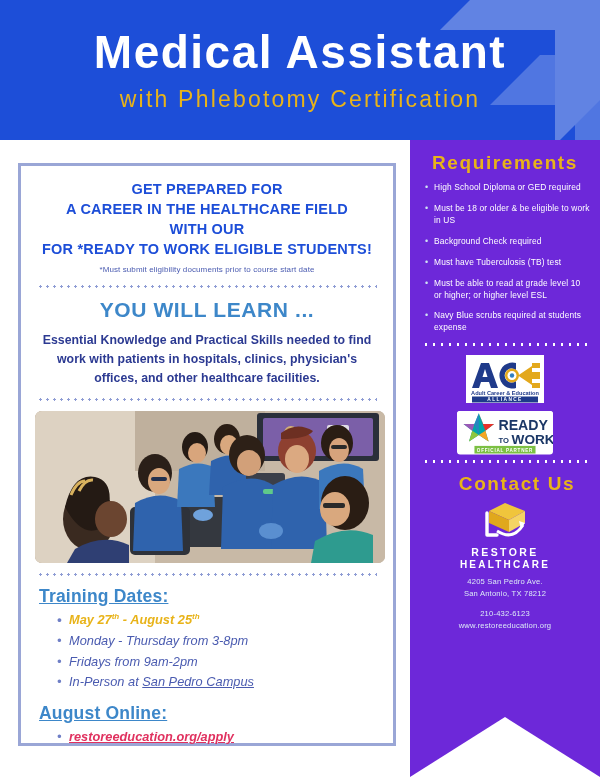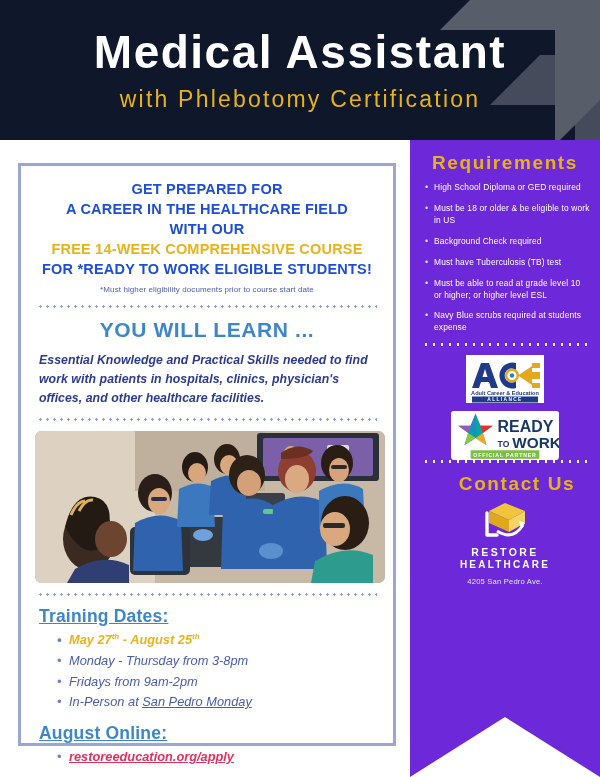--- a/index.html
+++ b/index.html
@@ -7,21 +7,21 @@
   body {
     font-family:"Liberation Sans", sans-serif;
     background:#ffffff;
     position:relative;
     overflow:hidden;
   }
 
   
   .header {
     position:absolute; left:0; top:0; width:600px; height:140px;
-    background:#0f172a; overflow:hidden;
+    background:#1d4ed8; overflow:hidden;
   }
   .header-deco { position:absolute; right:-30px; top:-40px; width:240px; height:240px;
     opacity:.30; }
   .header-title {
     position:absolute; left:0; top:28px; width:600px; text-align:center;
     color:#ffffff; font-size:46px; font-weight:bold; letter-spacing:1.5px;
     line-height:1.05; z-index:2;
   }
   .header-sub {
     position:absolute; left:0; top:86px; width:600px; text-align:center;
@@ -44,22 +44,22 @@
     height:3px; margin:10px 2px;
     background-image:radial-gradient(circle, #8e9cd4 1.2px, transparent 1.4px);
     background-size:7px 3px; background-repeat:repeat-x;
   }
 
   .learn-head {
     text-align:center; font-size:21px; font-weight:bold; color:#3d87c9;
     letter-spacing:.6px; margin:4px 0 9px 0;
   }
   .learn-body {
-    text-align:left; font-size:12.3px; font-weight:bold; color:#2c3a92;
-    line-height:1.55; letter-spacing:.05px; padding:0 4px;font-style:italic;
+    text-align:center; font-size:12.3px; font-weight:bold; color:#2c3a92;
+    line-height:1.55; letter-spacing:.05px; padding:0 4px;
   }
 
   .photo {
     width:350px; height:152px; margin:10px auto 0 auto;
     border-radius:7px; overflow:hidden; position:relative;
     background:#b9a893;
   }
   .photo svg { display:block; width:100%; height:100%; }
 
   
@@ -98,21 +98,21 @@
     content:"•"; position:absolute; left:1px; top:-1px; color:#cfe2f2; font-size:9px;
   }
   .dotted-w {
     height:3px; margin:9px 12px;
     background-image:radial-gradient(circle, #ffffff 1.3px, transparent 1.5px);
     background-size:8px 3px; background-repeat:repeat-x;
   }
   #partnership-title { font-size:19px; line-height:1.12; margin:8px 0 8px 0; }
   .logo-box { margin:0 auto 8px auto; background:#ffffff; }
   #ace-logo { width:78px; height:48px; }
-  #rtw-logo { width:108px; height:40px; border-radius:3px; }
+  #rtw-logo { width:96px; height:40px; border-radius:3px; }
   #contact-title { font-size:19px; margin:10px 0 6px 0;padding-left:24px; }
   #restore-logo { display:block; width:52px; height:40px; margin:0 auto 5px auto; }
   .brand {
     text-align:center; color:#ffffff; font-weight:bold; line-height:1.18;
   }
   .brand .b1 { font-size:10.5px; letter-spacing:2.4px; }
   .brand .b2 { font-size:10px; letter-spacing:2.2px; }
   .addr {
     text-align:center; color:#dceaf6; font-size:7.6px; line-height:1.5;
     margin-top:6px; letter-spacing:.2px;
@@ -133,23 +133,22 @@
   <div class="header-title">Medical Assistant</div>
   <div class="header-sub">with Phlebotomy Certification</div>
 </div>
 
 <div class="left-card">
 
   <div class="intro">
     <div class="ln">GET PREPARED FOR</div>
     <div class="ln">A CAREER IN THE HEALTHCARE FIELD</div>
     <div class="ln">WITH OUR</div>
-    <div class="ln gold">FREE 14-WEEK COMPREHENSIVE COURSE</div>
     <div class="ln">FOR *READY TO WORK ELIGIBLE STUDENTS!</div>
-    <div class="note">*Must higher eligibility documents prior to course start date</div>
+    <div class="note">*Must submit eligibility documents prior to course start date</div>
   </div>
 
   <div class="dotted"></div>
 
   <div class="learn-head">YOU WILL LEARN ...</div>
   <div class="learn-body">Essential Knowledge and Practical Skills needed to find work with patients in hospitals, clinics, physician's offices, and other healthcare facilities.</div>
 
   <div class="dotted"></div>
 
   <div class="photo">
@@ -222,21 +221,21 @@
   </div>
 
   <div class="dotted"></div>
 
   <div>
     <div class="sec-head">Training Dates:</div>
     <ul class="blist">
       <li class="gold">May 27<sup>th</sup> - August 25<sup>th</sup></li>
       <li>Monday - Thursday from 3-8pm</li>
       <li>Fridays from 9am-2pm</li>
-      <li><span>In-Person at </span><span class="u">San Pedro Monday</span></li>
+      <li><span>In-Person at </span><span class="u">San Pedro Campus</span></li>
     </ul>
   </div>
 
   <div style="height:10px"></div>
 
   <div>
     <div class="sec-head">August Online:</div>
     <ul class="blist">
       <li><span class="apply-link">restoreeducation.org/apply</span></li>
     </ul>
@@ -307,19 +306,24 @@
     <path d="M40 20 L46 22 L42 28 Z" fill="#ffffff"></path>
   </svg>
 
   <div class="brand">
     <div class="b1">RESTORE</div>
     <div class="b2">HEALTHCARE</div>
   </div>
 
   <div class="addr">
     <div>4205 San Pedro Ave.</div>
-  </div>
-
+    <div>San Antonio, TX 78212</div>
+  </div>
+
+  <div class="addr space">
+    <div>210-432-6123</div>
+    <div>www.restoreeducation.org</div>
+  </div>
 
   <svg class="notch" viewBox="0 0 190 60" preserveAspectRatio="none">
     <path d="M0 60 L95 0 L190 60 Z" fill="#ffffff"></path>
   </svg>
 </div>
 
 </body></html>

